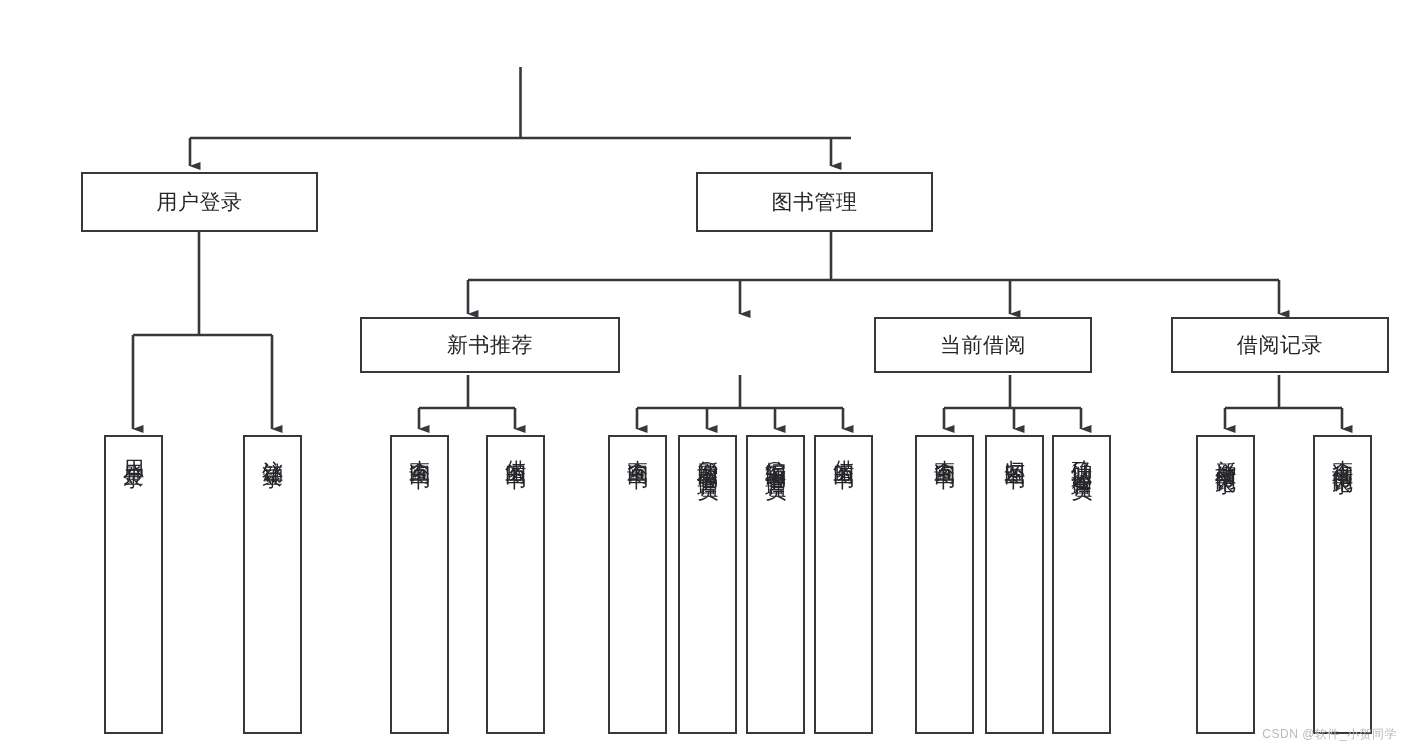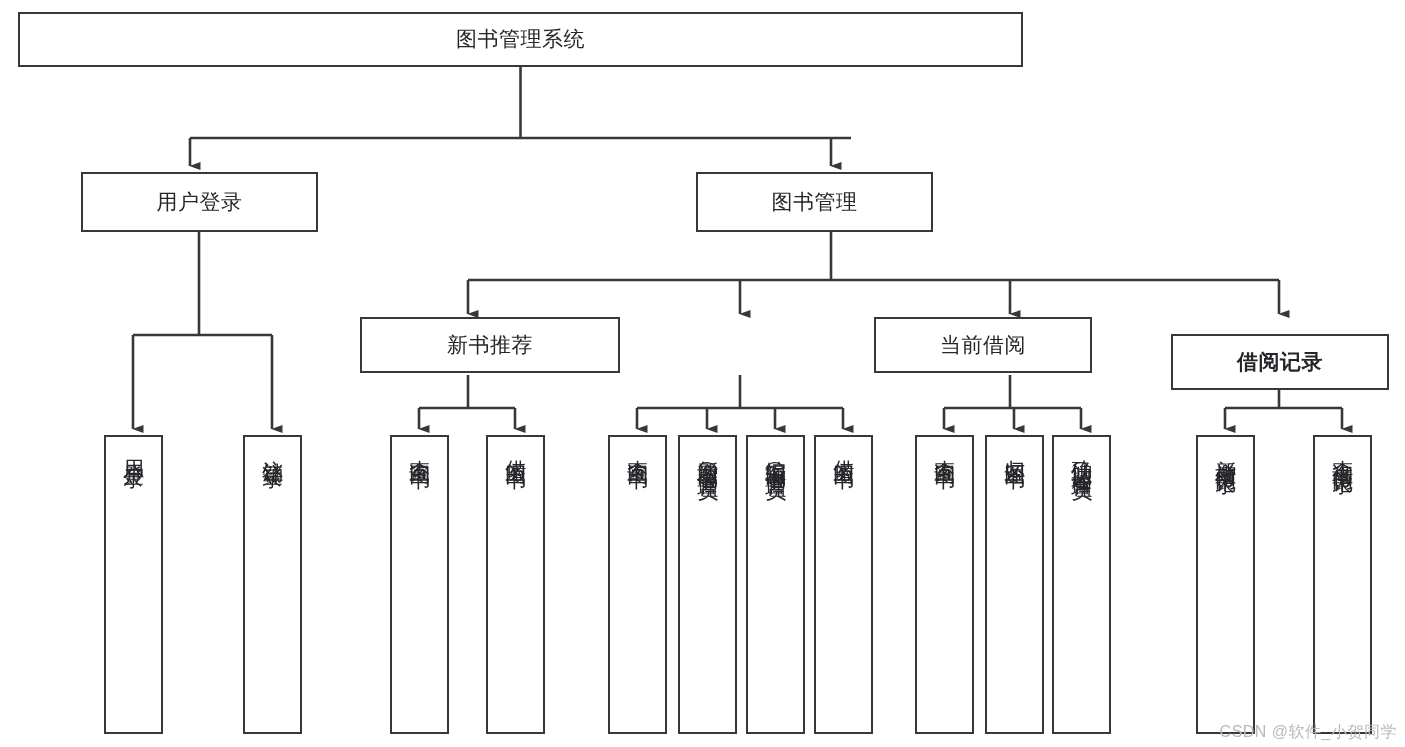--- a/index.html
+++ b/index.html
@@ -54,21 +54,21 @@
   .node-vertical .node-label {
     writing-mode: vertical-rl;
     text-orientation: upright;
     font-size: 21px;
     letter-spacing: 3px;
   }
   .watermark {
     position: absolute;
     right: 8px;
     bottom: 4px;
-    font-size: 16px;
+    font-size: 12px;
     color: #b9b9bd;
     white-space: nowrap;
     letter-spacing: 0.5px;
   }
 </style>
 </head>
 <body>
 
 <div id="diagram-root">
 
@@ -131,38 +131,35 @@
     </g>
 
     <g stroke="#38383c" stroke-width="2.6" fill="none">
       <path d="M 1279 375 L 1279 408"></path>
       <path d="M 1225 408 L 1342 408"></path>
       <path d="M 1225 408 L 1225 429" marker-end="url(#arrowhead)"></path>
       <path d="M 1342 408 L 1342 429" marker-end="url(#arrowhead)"></path>
     </g>
   </svg>
 
-  <div class="node-box node-horizontal" style="left:18px; top:12px; width:1005px; height:55px;">
-    <span class="node-label">图书管理系统</span>
-  </div>
 
   <div class="node-box node-horizontal" style="left:81px; top:172px; width:237px; height:60px;">
     <span class="node-label">用户登录</span>
   </div>
   <div class="node-box node-horizontal" style="left:696px; top:172px; width:237px; height:60px;">
     <span class="node-label">图书管理</span>
   </div>
 
   <div class="node-box node-horizontal" style="left:360px; top:317px; width:260px; height:56px;">
     <span class="node-label">新书推荐</span>
   </div>
   <div class="node-box node-horizontal" style="left:874px; top:317px; width:218px; height:56px;">
     <span class="node-label">当前借阅</span>
   </div>
-  <div class="node-box node-horizontal" style="left:1171px; top:334px; width:218px; height:56px;font-weight:bold;">
+  <div class="node-box node-horizontal" style="left:1171px; top:317px; width:218px; height:56px;">
     <span class="node-label">借阅记录</span>
   </div>
 
   <div class="node-box node-vertical" style="left:104px; top:435px; width:59px; height:299px;">
     <span class="node-label">用户登录</span>
   </div>
   <div class="node-box node-vertical" style="left:243px; top:435px; width:59px; height:299px;">
     <span class="node-label">注销登录</span>
   </div>
 

